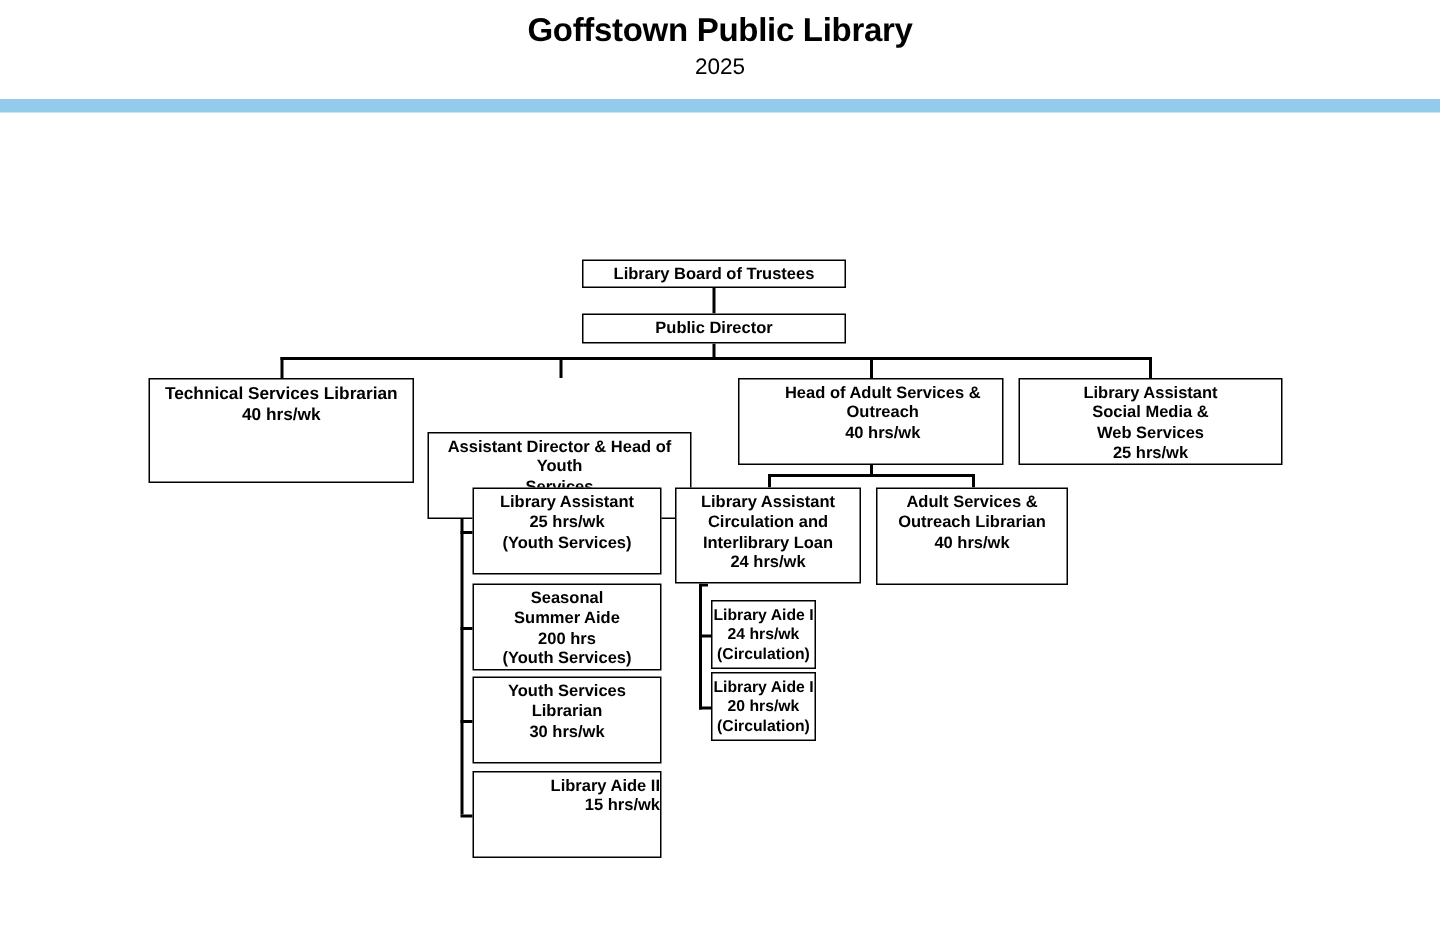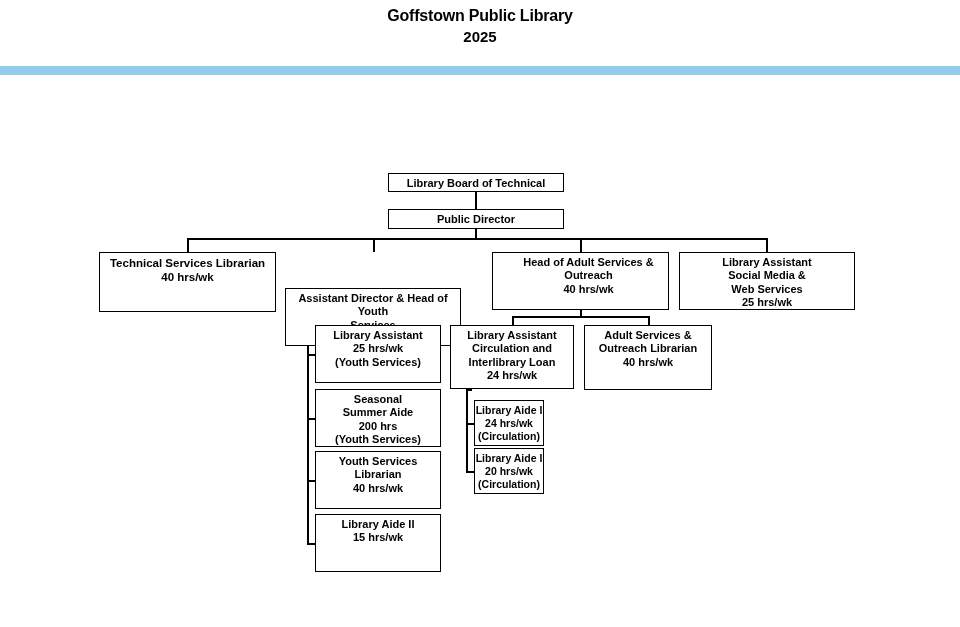--- a/index.html
+++ b/index.html
@@ -21,31 +21,31 @@
     position: absolute;
     left: 0; top: 0;
     width: 960px;
     height: 62px;
     background: #ffffff;
     text-align: center;
   }
   #chart-title {
     margin: 0;
     padding-top: 7px;
-    font-size: 16px;
+    font-size: 22px;
     font-weight: bold;
     letter-spacing: -0.2px;
     color: #000000;
     font-family: "Liberation Sans", sans-serif;
   }
   #chart-year {
     margin: 0;
     padding-top: 3px;
     font-size: 15px;
-    font-weight: bold;
+    font-weight: normal;
     color: #000000;
   }
   #accent-bar {
     position: absolute;
     left: 0; top: 66px;
     width: 960px;
     height: 9px;
     background: #92cbec;
   }
 
@@ -124,28 +124,28 @@
   <div class="conn h" style="left:512px; top:316px; width:136px;"></div>
   <div class="conn v" style="left:512px; top:316px; height:9px;"></div>
   <div class="conn v" style="left:648px; top:316px; height:9px;"></div>
 
   <div class="conn v" style="left:466px; top:389px; height:84px;"></div>
   <div class="conn h" style="left:466px; top:389px; width:6px;"></div>
   <div class="conn h" style="left:466px; top:423px; width:9px;"></div>
   <div class="conn h" style="left:466px; top:471px; width:9px;"></div>
 
   <div class="node t-12" style="left:388px; top:173px; width:176px; height:19px;">
-    <span class="node-text">Library Board of Technical</span>
+    <span class="node-text">Library Board of Trustees</span>
   </div>
 
   <div class="node t-12" style="left:388px; top:209px; width:176px; height:20px;">
     <span class="node-text">Public Director</span>
   </div>
 
-  <div class="node t-13" style="left:99px; top:252px; width:177px; height:60px;">
+  <div class="node t-13" style="left:99px; top:252px; width:177px; height:70px;">
     <span class="node-text">Technical Services Librarian
 40 hrs/wk</span>
   </div>
 
   <div class="node t-12" style="left:285px; top:252px; width:176px; height:58px;margin-top:36px;">
     <span class="node-text">Assistant Director &amp; Head of Youth
 Services
 40 hrs/wk</span>
   </div>
 
@@ -170,24 +170,24 @@
 
   <div class="node t-12" style="left:315px; top:389px; width:126px; height:58px;">
     <span class="node-text">Seasonal
 Summer Aide
 200 hrs
 (Youth Services)</span>
   </div>
 
   <div class="node t-12" style="left:315px; top:451px; width:126px; height:58px;">
     <span class="node-text">Youth Services Librarian
-40 hrs/wk</span>
-  </div>
-
-  <div class="node t-12" style="left:315px; top:514px; width:126px; height:58px;">
+30 hrs/wk</span>
+  </div>
+
+  <div class="node t-12" style="left:315px; top:514px; width:126px; height:58px;text-align:right;">
     <span class="node-text">Library Aide II
 15 hrs/wk</span>
   </div>
 
   <div class="node t-12" style="left:450px; top:325px; width:124px; height:64px;">
     <span class="node-text">Library Assistant
 Circulation and
 Interlibrary Loan
 24 hrs/wk</span>
   </div>

